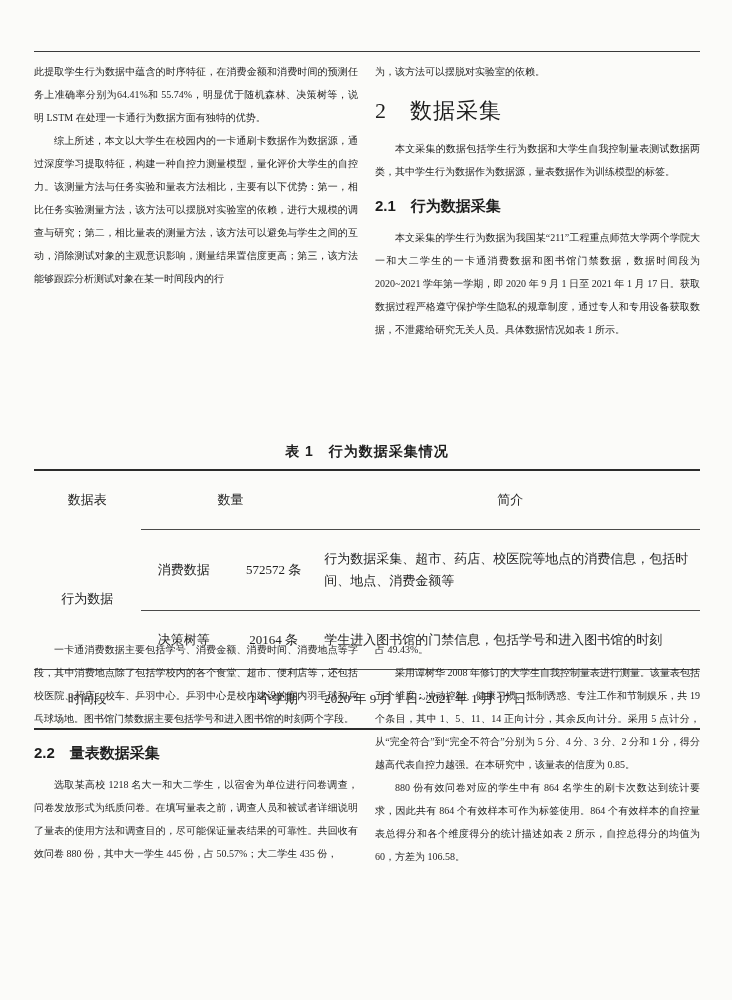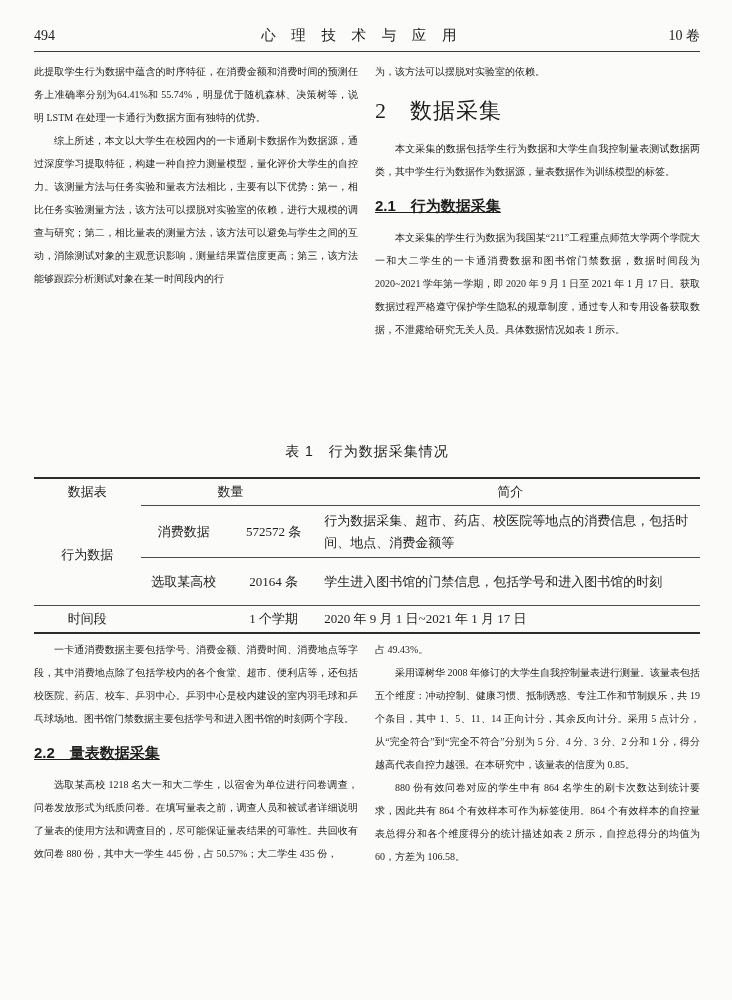--- a/index.html
+++ b/index.html
@@ -41,55 +41,49 @@
   p.indent { text-indent:2em; }
 
   h2.sec1 {
     font-size:22px; font-weight:normal; line-height:26px;
     margin:15px 0 13px 0; letter-spacing:1px;
   }
   h3.sec2 {
     font-family:"Liberation Sans","DejaVu Sans",sans-serif;
     font-size:15px; font-weight:bold; line-height:24px;
     margin:11px 0 8px 0;
-    text-decoration:underline;
   }
 
   
   .table-block { position:absolute; top:443px; left:34px; width:666px; }
   .table-title {
-    text-align:center; font-weight:normal; font-size:14px;
+    text-align:center; font-weight:bold; font-size:14px;
     font-family:"Liberation Sans","DejaVu Sans",sans-serif;
-    margin-bottom:16px; letter-spacing:1px;
+    margin-bottom:8px; letter-spacing:1px;
   }
   table.t1 {
     width:100%; border-collapse:collapse;
     border-top:2px solid #2c2c2c; border-bottom:2px solid #2c2c2c;
     font-size:13px; line-height:22px;
   }
-  table.t1 td, table.t1 th { font-weight:normal; vertical-align:middle; padding:2px 4px; }
+  table.t1 td, table.t1 th { font-weight:normal; vertical-align:middle; padding:18px 4px; }
   .c-center { text-align:center; }
   .c-left   { text-align:left; }
   th.hdr { height:22px; }
   th.hdr-span, th.hdr-desc { border-bottom:1px solid #4a4a4a; }
   tr.row1 td { border-bottom:1px solid #4a4a4a; height:52px; }
   tr.row1 td.rowspan-cell { border-bottom:none; }
   tr.row2 td { height:48px; }
   tr.row3 td { border-top:1px solid #4a4a4a; height:25px; }
 </style>
 </head>
 <body>
 
 <div class="page">
 
-  <div class="page-header">
-    <span>494</span>
-    <span class="journal-title">心 理 技 术 与 应 用</span>
-    <span>10 卷</span>
-  </div>
   <div class="header-rule"></div>
 
   <div class="top-cols">
     <div class="col-l">
       <p class="body-text">此提取学生行为数据中蕴含的时序特征，在消费金额和消费时间的预测任务上准确率分别为64.41%和 55.74%，明显优于随机森林、决策树等，说明 LSTM 在处理一卡通行为数据方面有独特的优势。</p>
       <p class="body-text indent">综上所述，本文以大学生在校园内的一卡通刷卡数据作为数据源，通过深度学习提取特征，构建一种自控力测量模型，量化评价大学生的自控力。该测量方法与任务实验和量表方法相比，主要有以下优势：第一，相比任务实验测量方法，该方法可以摆脱对实验室的依赖，进行大规模的调查与研究；第二，相比量表的测量方法，该方法可以避免与学生之间的互动，消除测试对象的主观意识影响，测量结果置信度更高；第三，该方法能够跟踪分析测试对象在某一时间段内的行</p>
     </div>
     <div class="col-r">
       <p class="body-text">为，该方法可以摆脱对实验室的依赖。</p>
       <h2 class="sec1">2　数据采集</h2>
@@ -114,21 +108,21 @@
         <th class="hdr hdr-span c-center" colspan="2">数量</th>
         <th class="hdr hdr-desc c-center">简介</th>
       </tr>
       <tr class="row1">
         <td class="rowspan-cell c-center" rowspan="2">行为数据</td>
         <td class="c-center">消费数据</td>
         <td class="c-center">572572 条</td>
         <td class="c-left">行为数据采集、超市、药店、校医院等地点的消费信息，包括时间、地点、消费金额等</td>
       </tr>
       <tr class="row2">
-        <td class="c-center">选取某高校</td>
+        <td class="c-center">决策树等</td>
         <td class="c-center">20164 条</td>
         <td class="c-left">学生进入图书馆的门禁信息，包括学号和进入图书馆的时刻</td>
       </tr>
       <tr class="row3">
         <td class="c-center">时间段</td>
         <td></td>
         <td class="c-center">1 个学期</td>
         <td class="c-left">2020 年 9 月 1 日~2021 年 1 月 17 日</td>
       </tr>
     </tbody>

